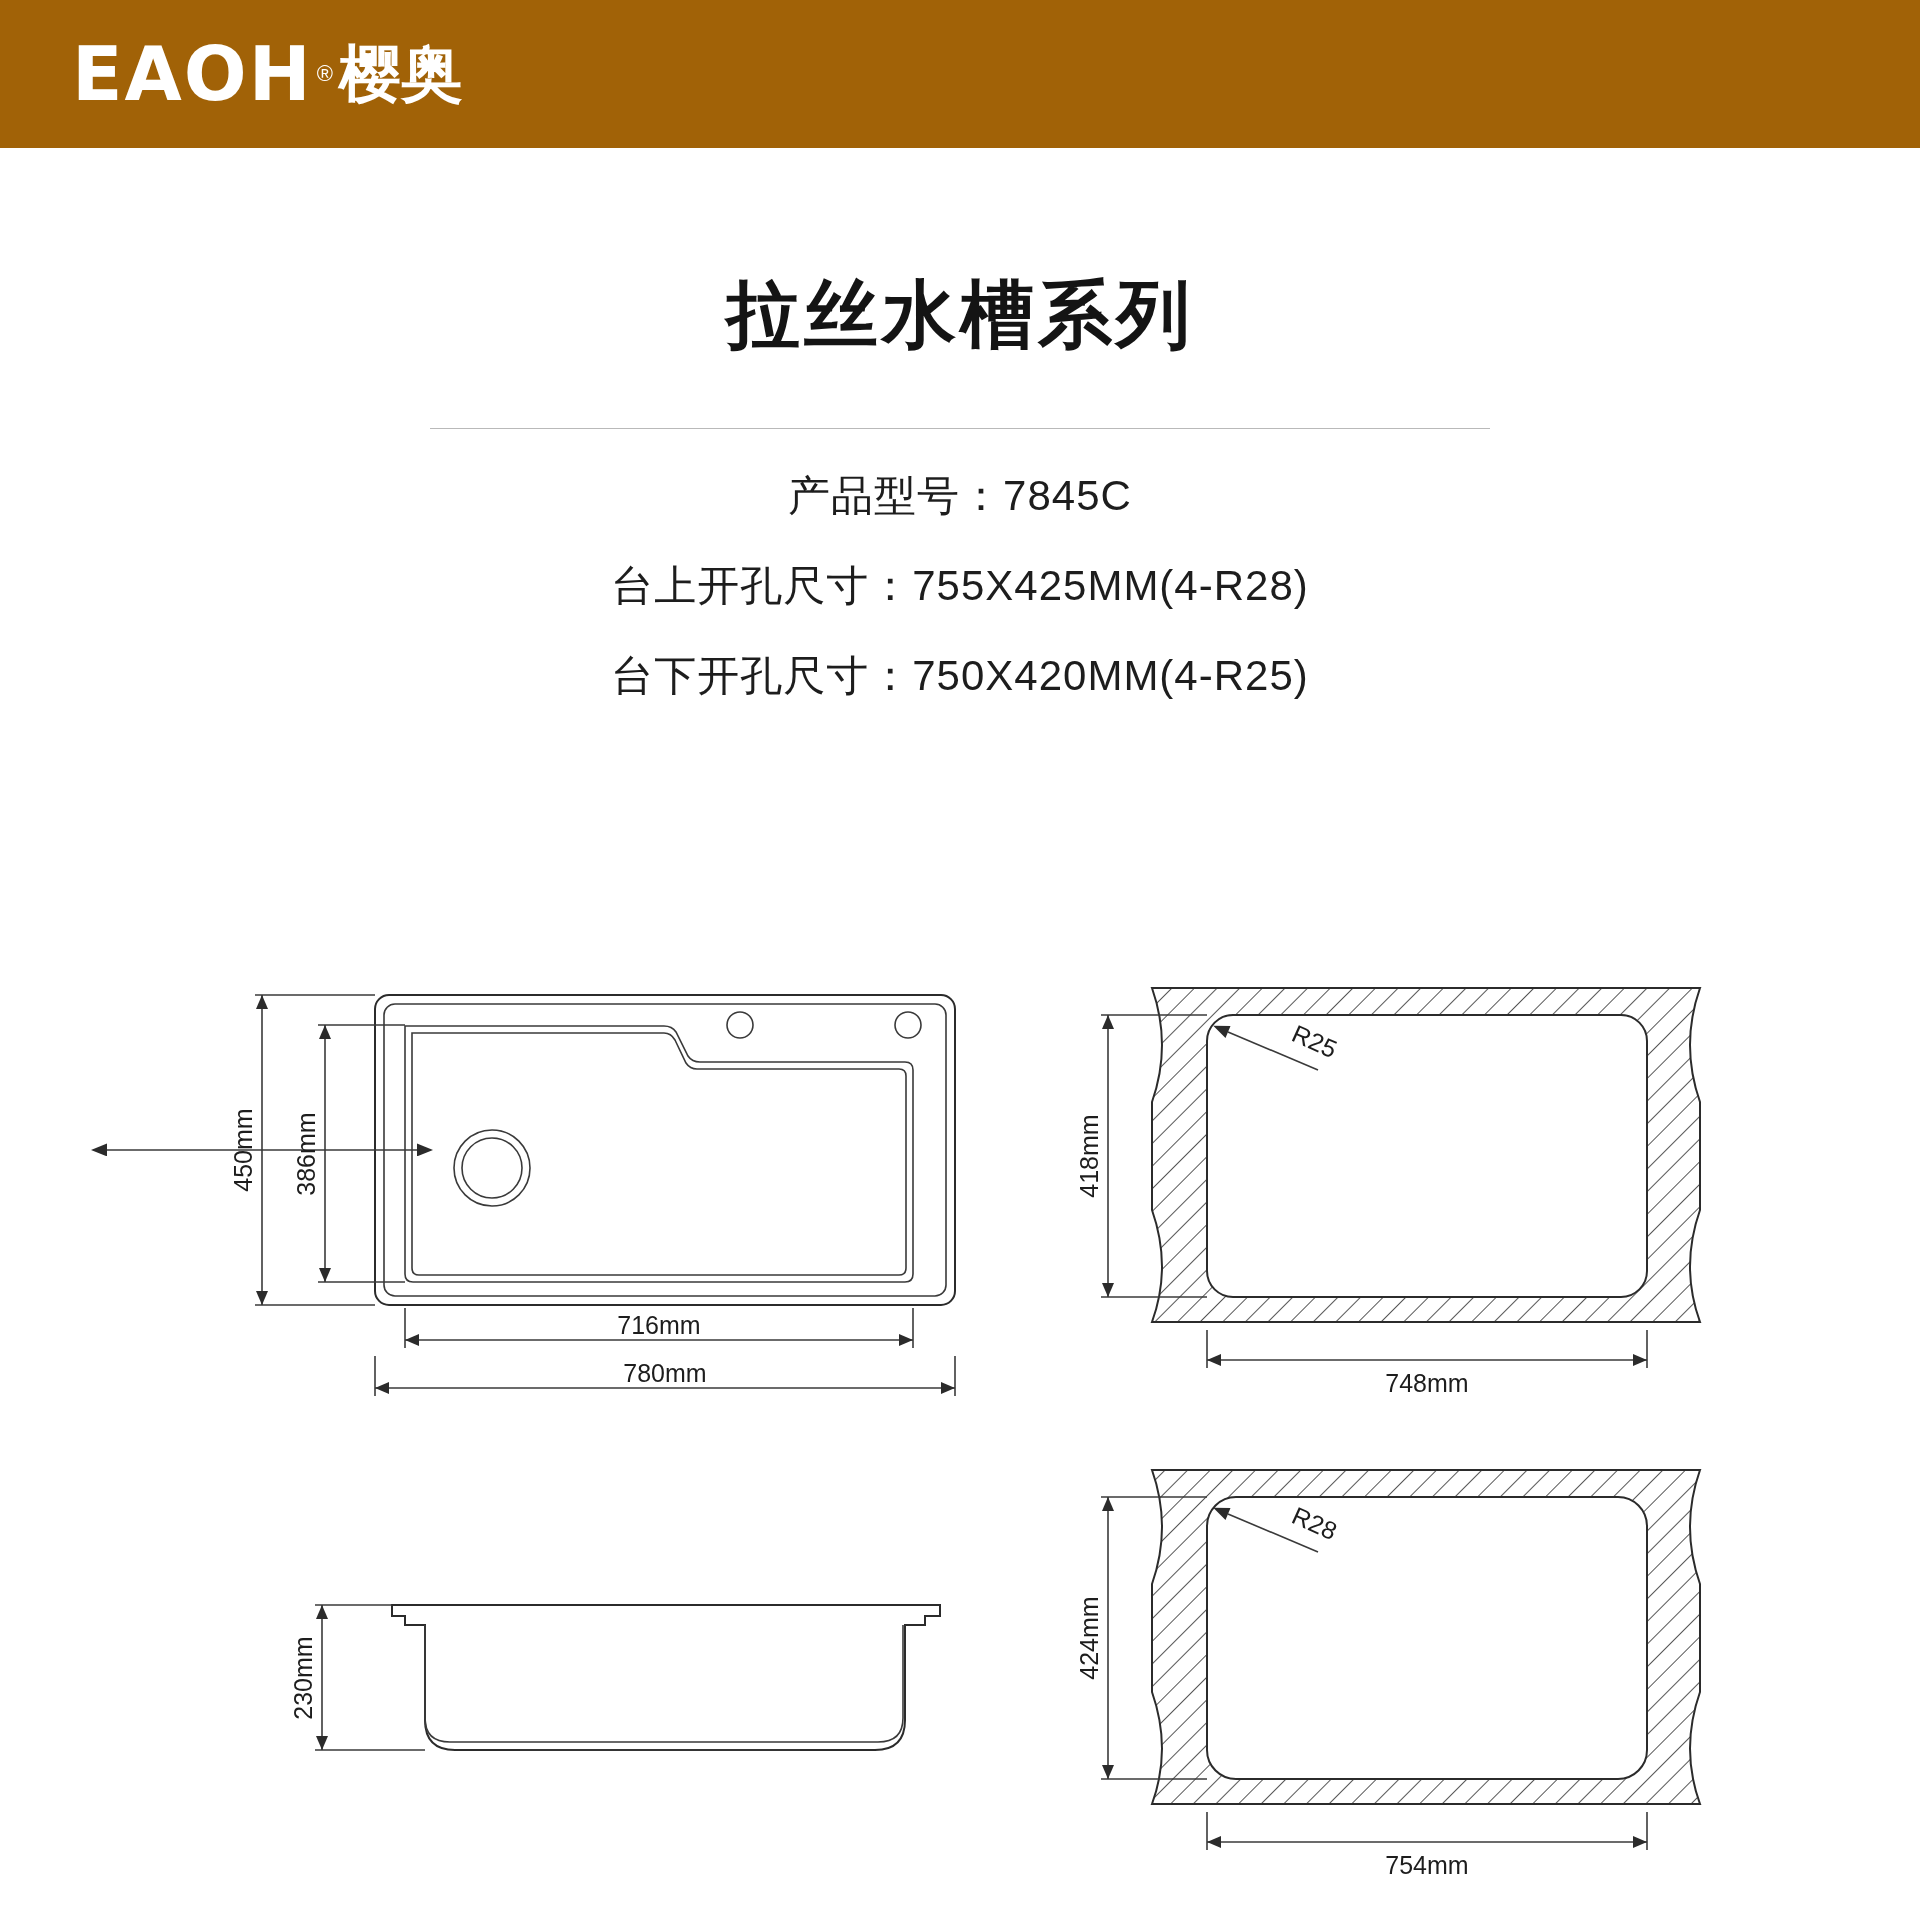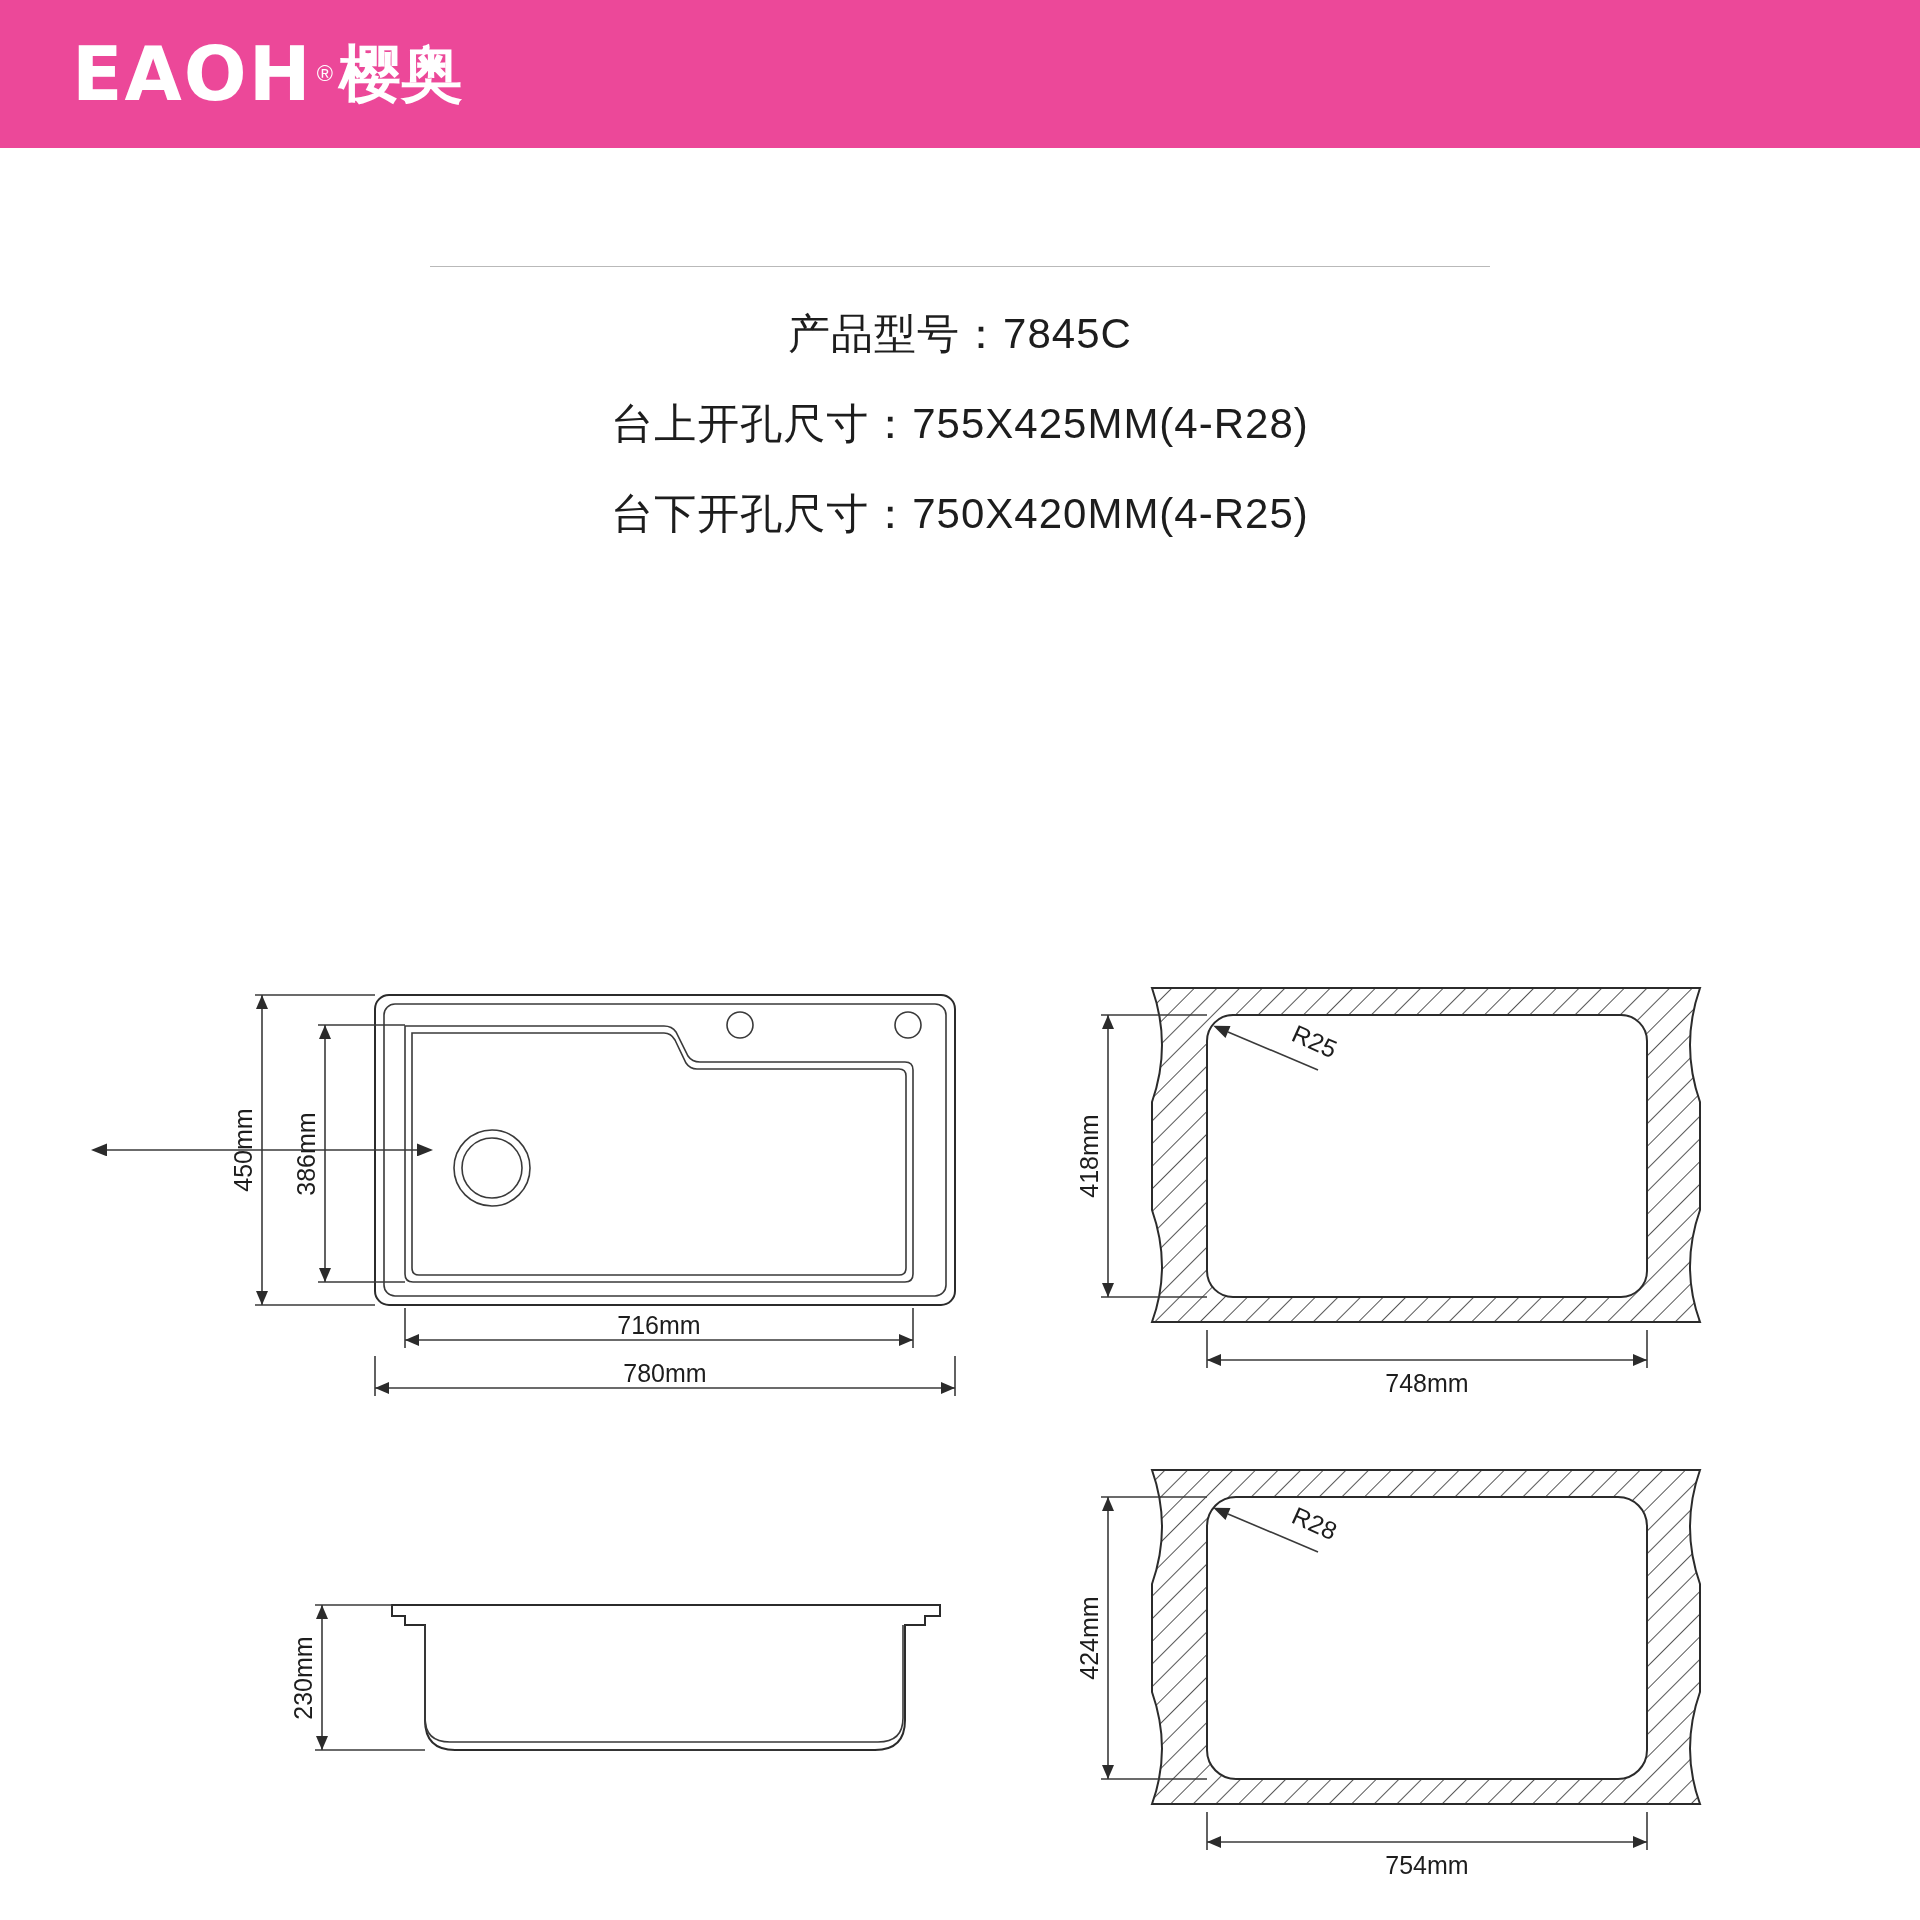--- a/index.html
+++ b/index.html
@@ -13,21 +13,21 @@
     font-family: "Liberation Sans", sans-serif;
     color: #1a1a1a;
     position: relative;
     overflow: hidden;
   }
 
   
   .header {
     width: 1920px;
     height: 148px;
-    background: #ec4899;
+    background: #a16207;
     display: flex;
     align-items: center;
     justify-content: space-between;
     box-sizing: border-box;
     padding: 0 56px 0 72px;
   }
   .brand {
     display: flex;
     align-items: center;
     color: #ffffff;
@@ -111,20 +111,21 @@
 
 <div class="header">
   <div class="brand">
     <span class="brand-mark">EAOH</span>
     <span class="brand-reg">®</span>
     <span class="brand-cn">樱奥</span>
   </div>
 </div>
 
 <div class="title-block">
+  <div class="main-title">拉丝水槽系列</div>
   <div class="rule"></div>
 </div>
 
 <div class="specs">
   <p class="spec-line">产品型号：7845C</p>
   <p class="spec-line">台上开孔尺寸：755X425MM(4-R28)</p>
   <p class="spec-line">台下开孔尺寸：750X420MM(4-R25)</p>
 </div>
 
 <div class="drawings">

